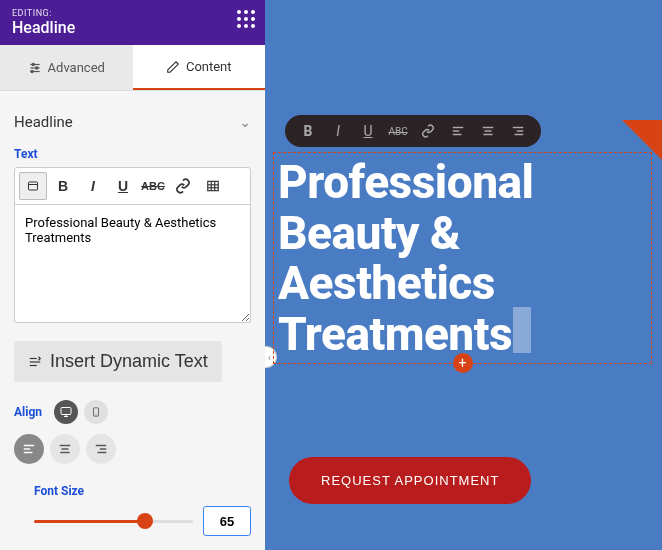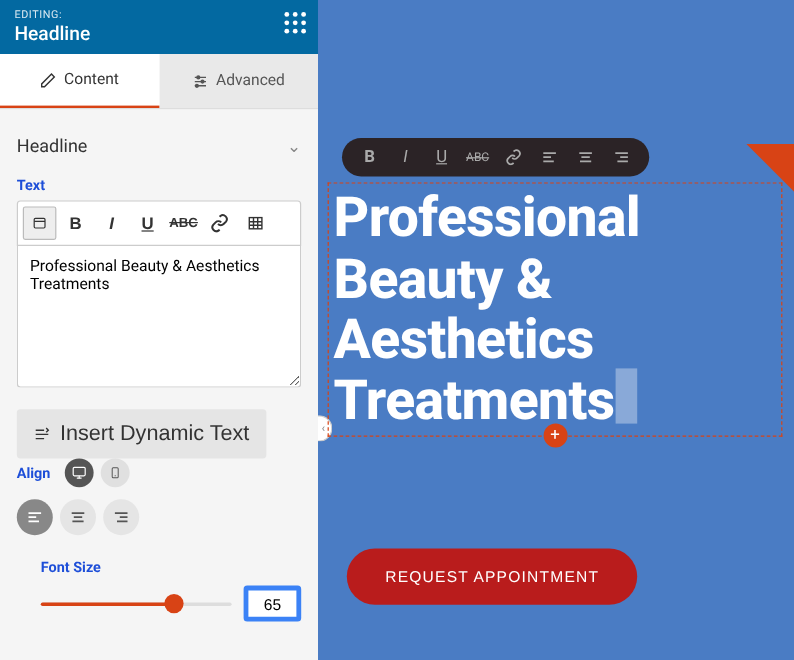--- a/index.html
+++ b/index.html
@@ -1,50 +1,50 @@
 <!DOCTYPE html>
 <html><head>
 <meta charset="utf-8">
 <style>
 * { margin: 0; padding: 0; box-sizing: border-box; }
 body { font-family: -apple-system, BlinkMacSystemFont, "Segoe UI", Roboto, sans-serif; width: 662px; height: 550px; overflow: hidden; display: flex; }
 .sidebar { width: 265px; background: #f5f5f5; display: flex; flex-direction: column; }
-.header { background: #0369a1; color: #fff; padding: 8px 12px; position: relative; }
+.header { background: #4c1d95; color: #fff; padding: 8px 12px; position: relative; }
 .header-editing { font-size: 9px; letter-spacing: 0.5px; opacity: 0.85; text-transform: uppercase; }
 .header-title { font-size: 16px; font-weight: 500; }
 .header-grip { position: absolute; right: 10px; top: 10px; display: grid; grid-template-columns: repeat(3, 4px); grid-template-rows: repeat(3, 4px); gap: 3px; cursor: grab; }
 .header-grip span { width: 4px; height: 4px; background: #fff; border-radius: 50%; }
 .tabs { display: flex; background: #fff; border-bottom: 1px solid #ddd; }
 .tab { flex: 1; text-align: center; padding: 14px 0; font-size: 13px; color: #555; cursor: pointer; display: flex; align-items: center; justify-content: center; gap: 6px; }
 .tab.active { border-bottom: 2px solid #d84315; color: #333; background: #fff; }
 .tab.inactive { background: #e9e9e9; }
 .tab svg { width: 14px; height: 14px; }
 .panel { padding: 14px; overflow-y: auto; flex: 1; }
 .section-title { display: flex; justify-content: space-between; align-items: center; font-size: 15px; color: #333; padding: 8px 0 16px; cursor: pointer; }
 .chevron { font-size: 14px; color: #888; }
 .label { font-size: 12px; color: #1d4ed8; margin-bottom: 6px; font-weight: bold; }
 .toolbar { border: 1px solid #ccc; background: #fff; display: flex; align-items: center; padding: 4px; gap: 2px; border-radius: 3px 3px 0 0; }
 .toolbar button { width: 28px; height: 28px; border: none; background: transparent; cursor: pointer; font-size: 14px; font-weight: bold; color: #333; border-radius: 2px; display: flex; align-items: center; justify-content: center; }
 .toolbar button.source { background: #eee; border: 1px solid #bbb; }
 .textarea { width: 100%; border: 1px solid #ccc; border-top: none; padding: 10px; font-size: 13px; font-family: inherit; resize: both; height: 118px; border-radius: 0 0 3px 3px; }
 .insert-btn { margin-top: 14px; background: #e5e5e5; border: none; padding: 10px 14px; font-size: 18px; cursor: pointer; color: #333; border-radius: 3px; display: flex; align-items: center; gap: 8px; }
-.align-section { }
+.align-section { margin-top: 18px; }
 .device-toggle { display: inline-flex; gap: 6px; margin-left: 8px; vertical-align: middle; }
 .device-toggle button { width: 24px; height: 24px; border-radius: 50%; border: none; background: #e0e0e0; cursor: pointer; font-size: 12px; display: flex; align-items: center; justify-content: center; }
 .device-toggle button.active { background: #555; color: #fff; }
 .align-row { display: flex; gap: 6px; margin-top: 10px; }
 .align-btn { width: 30px; height: 30px; border-radius: 50%; border: none; background: #e5e5e5; cursor: pointer; display: flex; align-items: center; justify-content: center; }
 .align-btn.active { background: #888; color: #fff; }
 .font-size-section { margin-top: 20px; margin-left: 20px; }
 .slider-row { display: flex; align-items: center; gap: 10px; margin-top: 8px; }
 .slider { flex: 1; position: relative; height: 20px; }
 .slider-track { position: absolute; top: 9px; left: 0; right: 0; height: 3px; background: #ddd; border-radius: 2px; }
 .slider-fill { position: absolute; top: 9px; left: 0; height: 3px; background: #d84315; border-radius: 2px; }
 .slider-thumb { position: absolute; top: 2px; width: 16px; height: 16px; background: #d84315; border-radius: 50%; cursor: pointer; }
-.size-input { width: 48px; height: 30px; border: 4px solid #3b82f6; text-align: center; font-size: 13px; border-radius: 3px; }
+.size-input { width: 48px; height: 30px; border: 1px solid #3b82f6; text-align: center; font-size: 13px; border-radius: 3px; font-weight: bold; }
 .canvas { flex: 1; background: #4a7cc4; position: relative; overflow: hidden; }
 .brand { position: absolute; top: 40px; left: 24px; display: flex; align-items: center; gap: 10px; color: #fff; }
 .brand-logo { width: 24px; height: 24px; }
 .brand-name { font-size: 17px; font-weight: 600; }
 .floating-toolbar { position: absolute; top: 115px; left: 20px; background: #2b2326; border-radius: 20px; padding: 8px 14px; display: flex; gap: 12px; align-items: center; }
 .floating-toolbar span { color: #aaa; font-size: 14px; cursor: pointer; display: inline-flex; align-items: center; justify-content: center; width: 18px; }
 .headline-box { position: absolute; top: 152px; left: 8px; right: 10px; border: 1px dashed #d84315; padding: 4px 4px; }
 .headline-box h1 { color: #fff; font-size: 46px; font-weight: 800; line-height: 1.1; letter-spacing: -0.5px; }
 .headline-cursor { display: inline-block; width: 18px; height: 46px; background: rgba(255,255,255,0.35); vertical-align: middle; position: absolute; right: 120px; bottom: 10px; }
 .add-handle { position: absolute; left: 50%; transform: translateX(-50%); bottom: -10px; width: 20px; height: 20px; background: #d84315; border-radius: 50%; color: #fff; display: flex; align-items: center; justify-content: center; font-size: 14px; cursor: pointer; }
@@ -66,36 +66,36 @@
         <span></span>
         <span></span>
         <span></span>
         <span></span>
         <span></span>
         <span></span>
     </div>
   </div>
 
   <div class="tabs">
-    <div class="tab active">
-      <svg viewBox="0 0 24 24" fill="none" stroke="currentColor" stroke-width="2">
-          <path d="M17 3l4 4L7 21H3v-4L17 3z"></path>
-        </svg>
-      <span>Content</span>
-    </div>
     <div class="tab inactive">
       <svg viewBox="0 0 24 24" fill="none" stroke="currentColor" stroke-width="2">
           <line x1="4" y1="6" x2="20" y2="6"></line>
           <line x1="4" y1="12" x2="20" y2="12"></line>
           <line x1="4" y1="18" x2="20" y2="18"></line>
           <circle cx="9" cy="6" r="2" fill="currentColor"></circle>
           <circle cx="15" cy="12" r="2" fill="currentColor"></circle>
           <circle cx="7" cy="18" r="2" fill="currentColor"></circle>
         </svg>
       <span>Advanced</span>
+    </div>
+    <div class="tab active">
+      <svg viewBox="0 0 24 24" fill="none" stroke="currentColor" stroke-width="2">
+          <path d="M17 3l4 4L7 21H3v-4L17 3z"></path>
+        </svg>
+      <span>Content</span>
     </div>
   </div>
 
   <div class="panel">
     <div class="section-title">
       <span>Headline</span>
       <span class="chevron">⌄</span>
     </div>
 
     <div class="label">Text</div>

